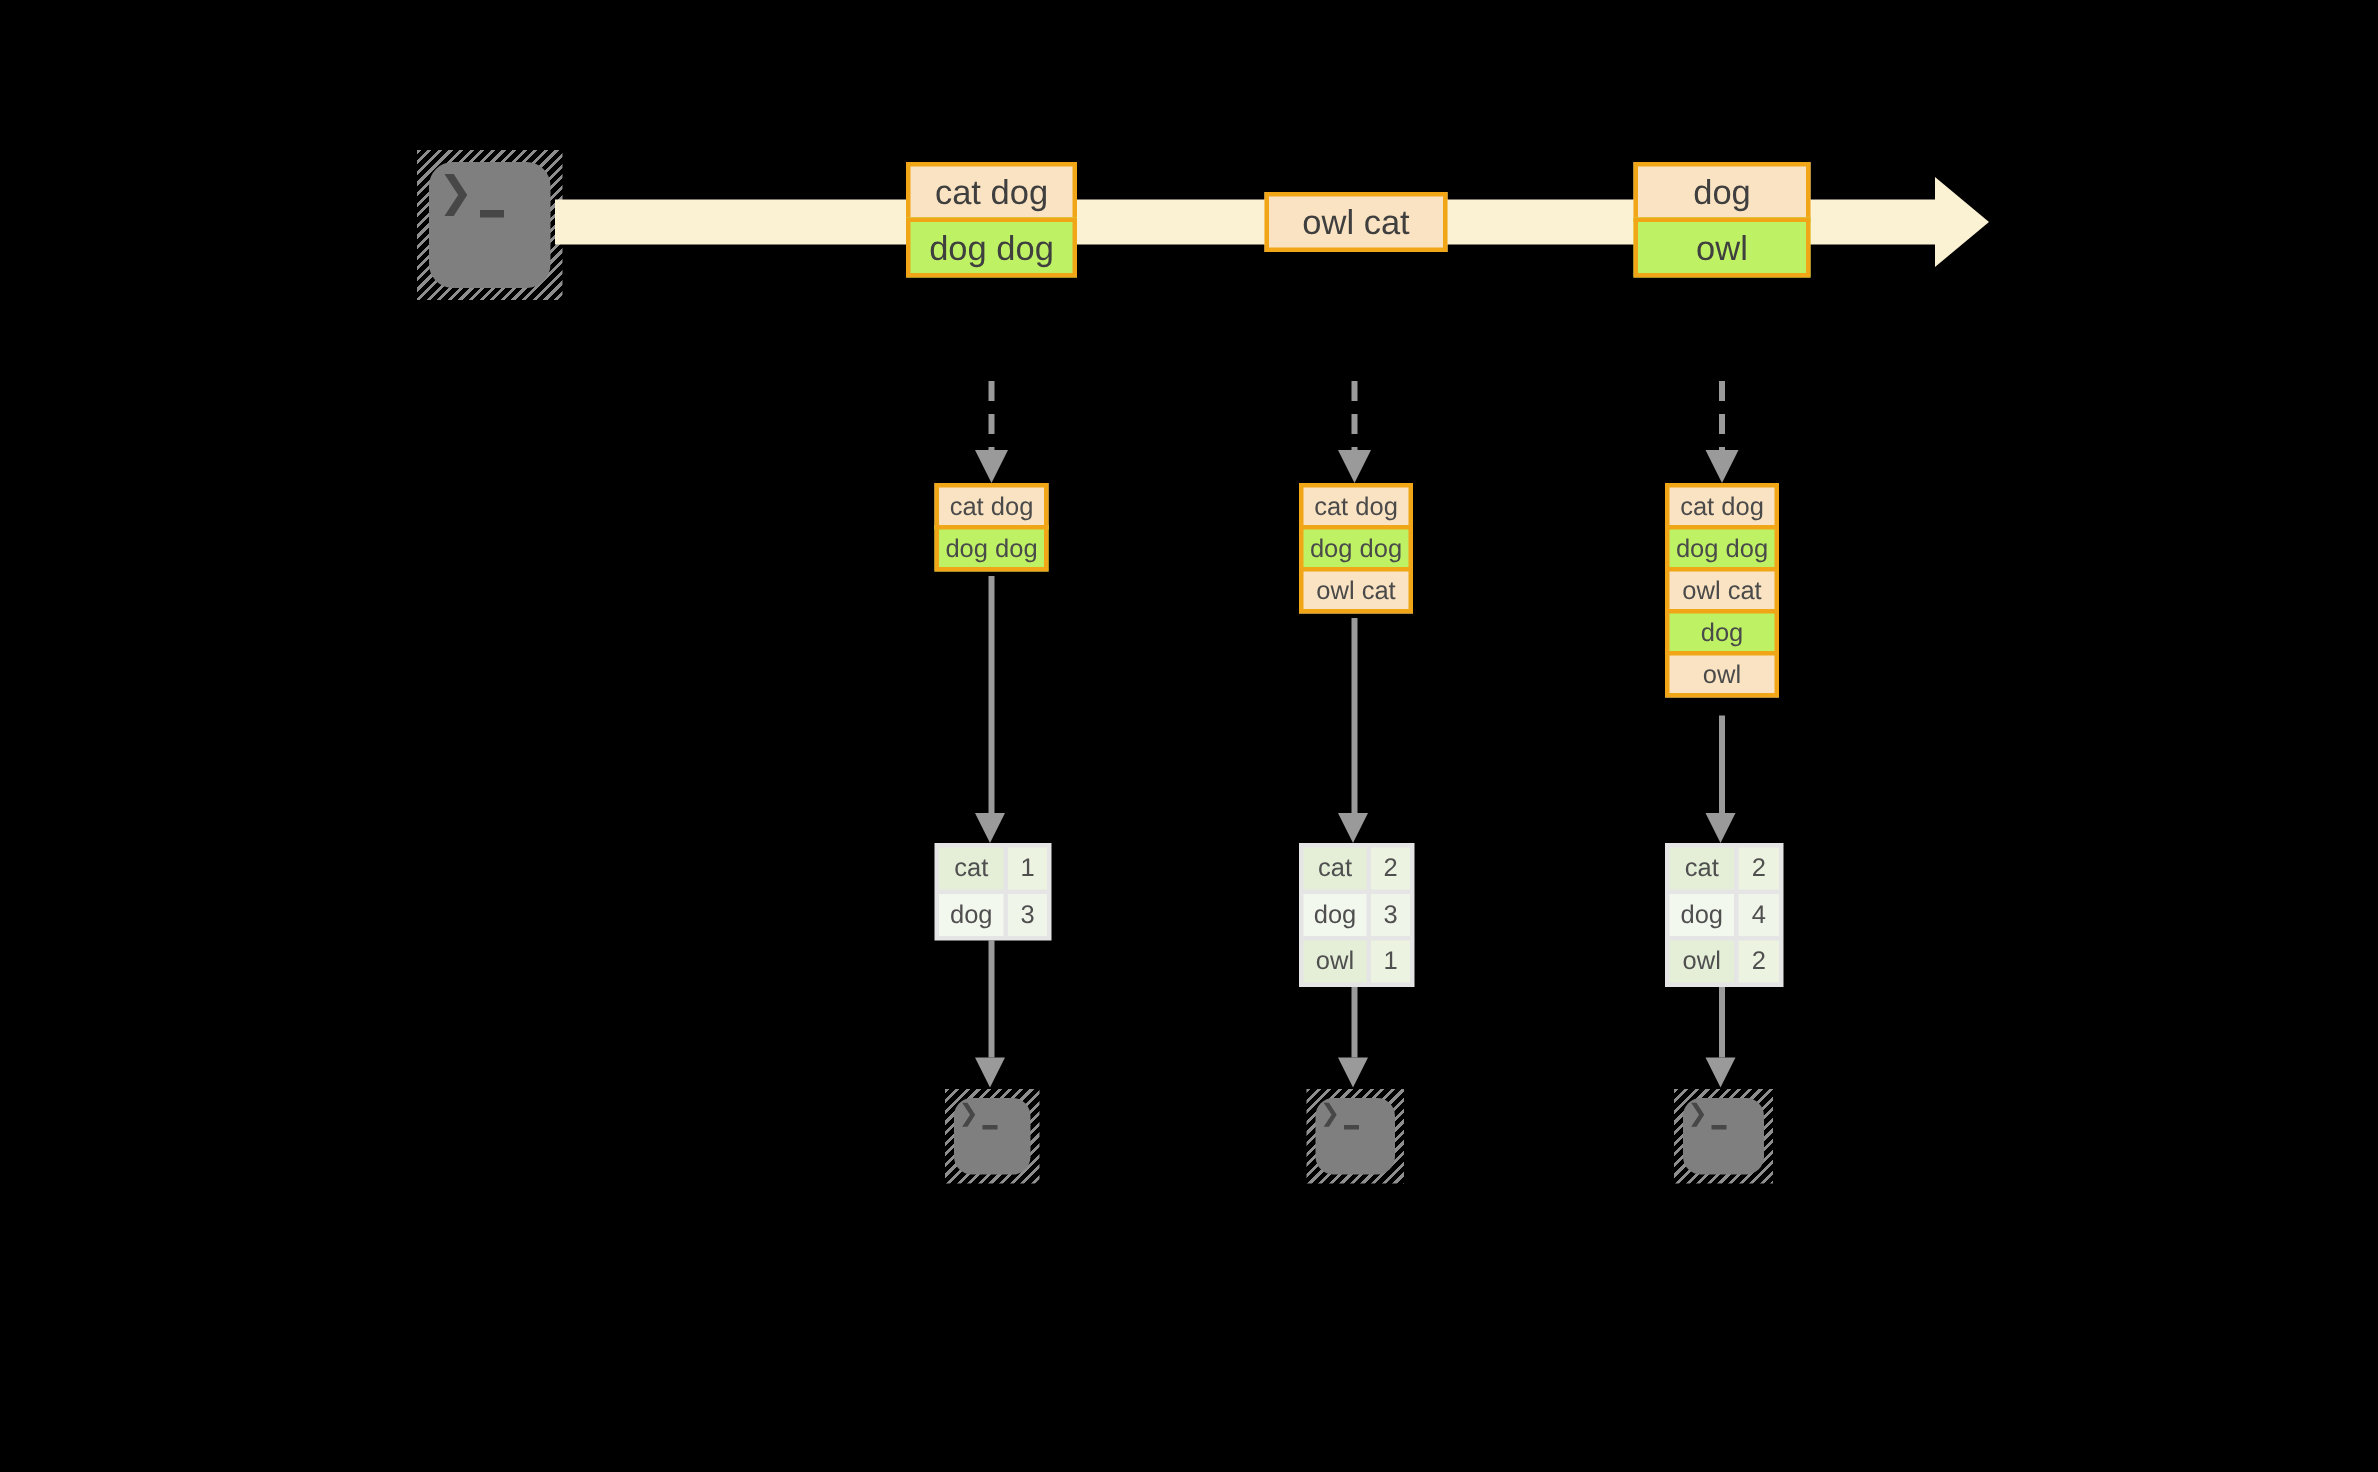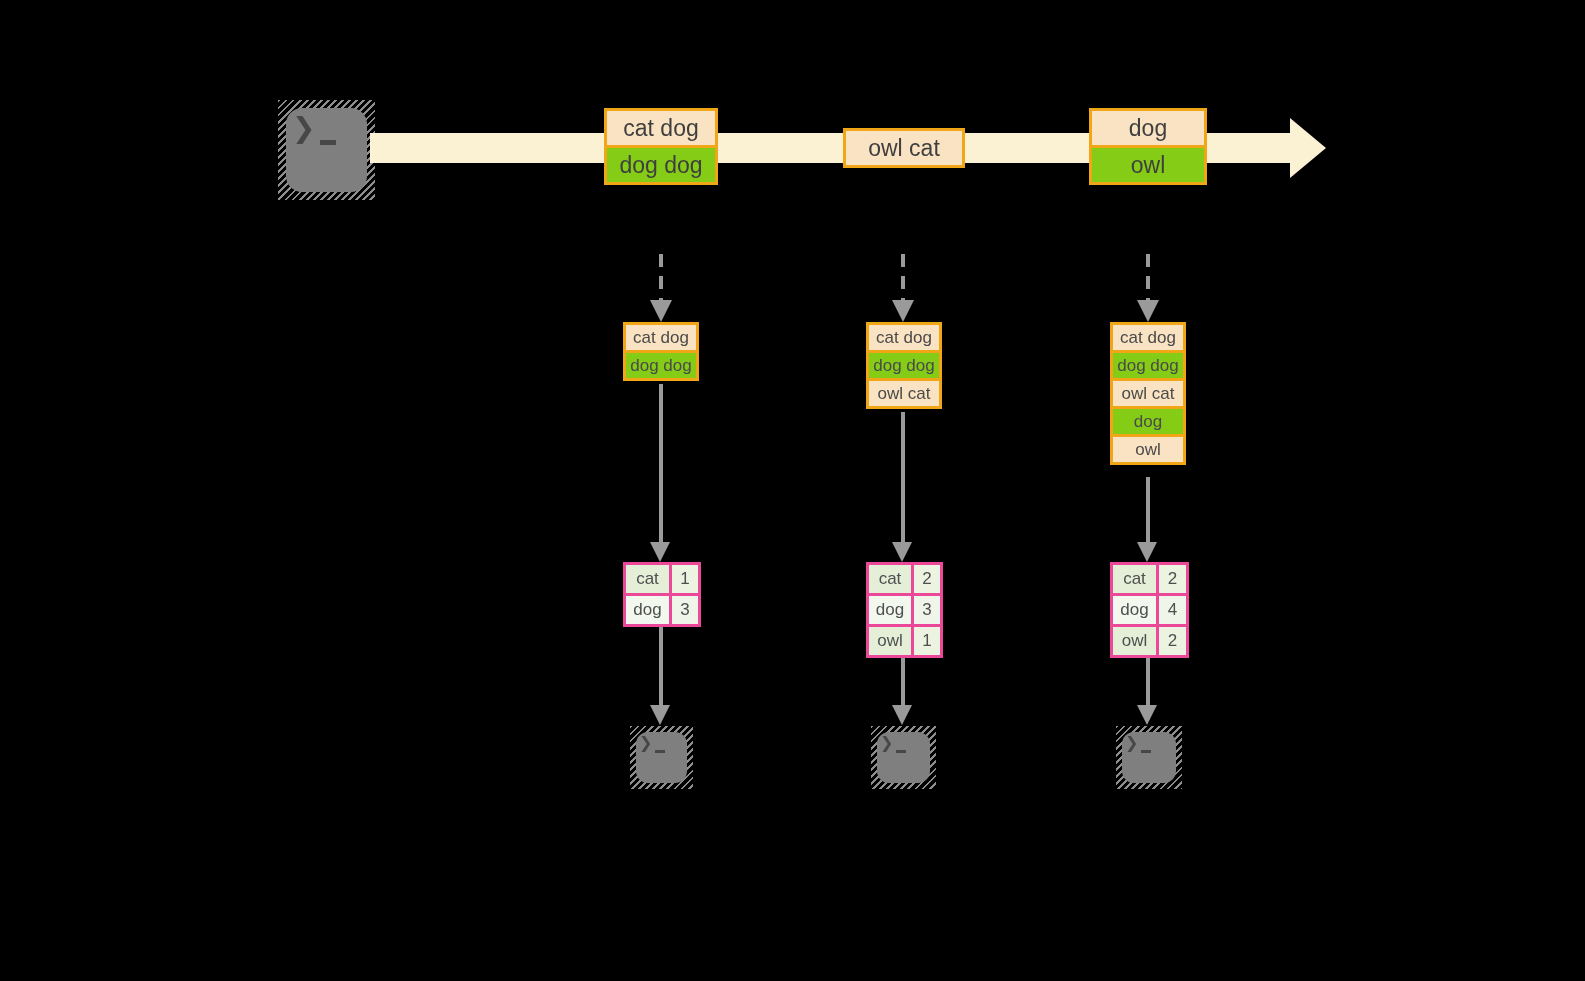--- a/index.html
+++ b/index.html
@@ -30,21 +30,21 @@
   }
   
   .ebox{position:absolute;z-index:4;}
   .ebox .cell{
     box-sizing:border-box;border:3px solid #F0A616;margin-top:-3px;
     height:40px;display:flex;align-items:center;justify-content:center;
     font-size:23px;color:#3f3f3f;
   }
   .ebox .cell:first-child{margin-top:0;}
   .cell.dark{background:#FAE3C2;}
-  .cell.light{background:#84cc16;}
+  .cell.light{background:#bef264;}
   
   .dash{
     position:absolute;width:4px;
     background:repeating-linear-gradient(180deg,#9a9a9a 0 13px,rgba(0,0,0,0) 13px 22px);
   }
   .ah{position:absolute;width:0;height:0;
       border-left:11px solid transparent;border-right:11px solid transparent;
       border-top:22px solid #9a9a9a;}
   
   .stack{position:absolute;width:76px;z-index:7;}
@@ -55,21 +55,21 @@
       border-left:10px solid transparent;border-right:10px solid transparent;
       border-top:20px solid #9a9a9a;}
   
   .query{
     position:absolute;left:693px;top:462px;width:417px;height:45px;background:#ffffff;
     display:flex;align-items:center;justify-content:center;z-index:5;
     font-size:31px;color:#262626;font-weight:300;letter-spacing:0.5px;
   }
   
   .ctable{
-    position:absolute;background:#ec4899;padding:3px;display:grid;grid-gap:3px;z-index:7;
+    position:absolute;background:#e5e5e5;padding:3px;display:grid;grid-gap:3px;z-index:7;
   }
   .ctable .tc{
     height:28px;display:flex;align-items:center;justify-content:center;
     font-size:17px;color:#4f4f4f;
   }
   .tc.wg{background:#E5EFD8;}  
   .tc.ng{background:#ECF3E1;}  
   .tc.wl{background:#F3F8EF;}  
   .tc.nl{background:#F0F5EA;}  
 </style>

